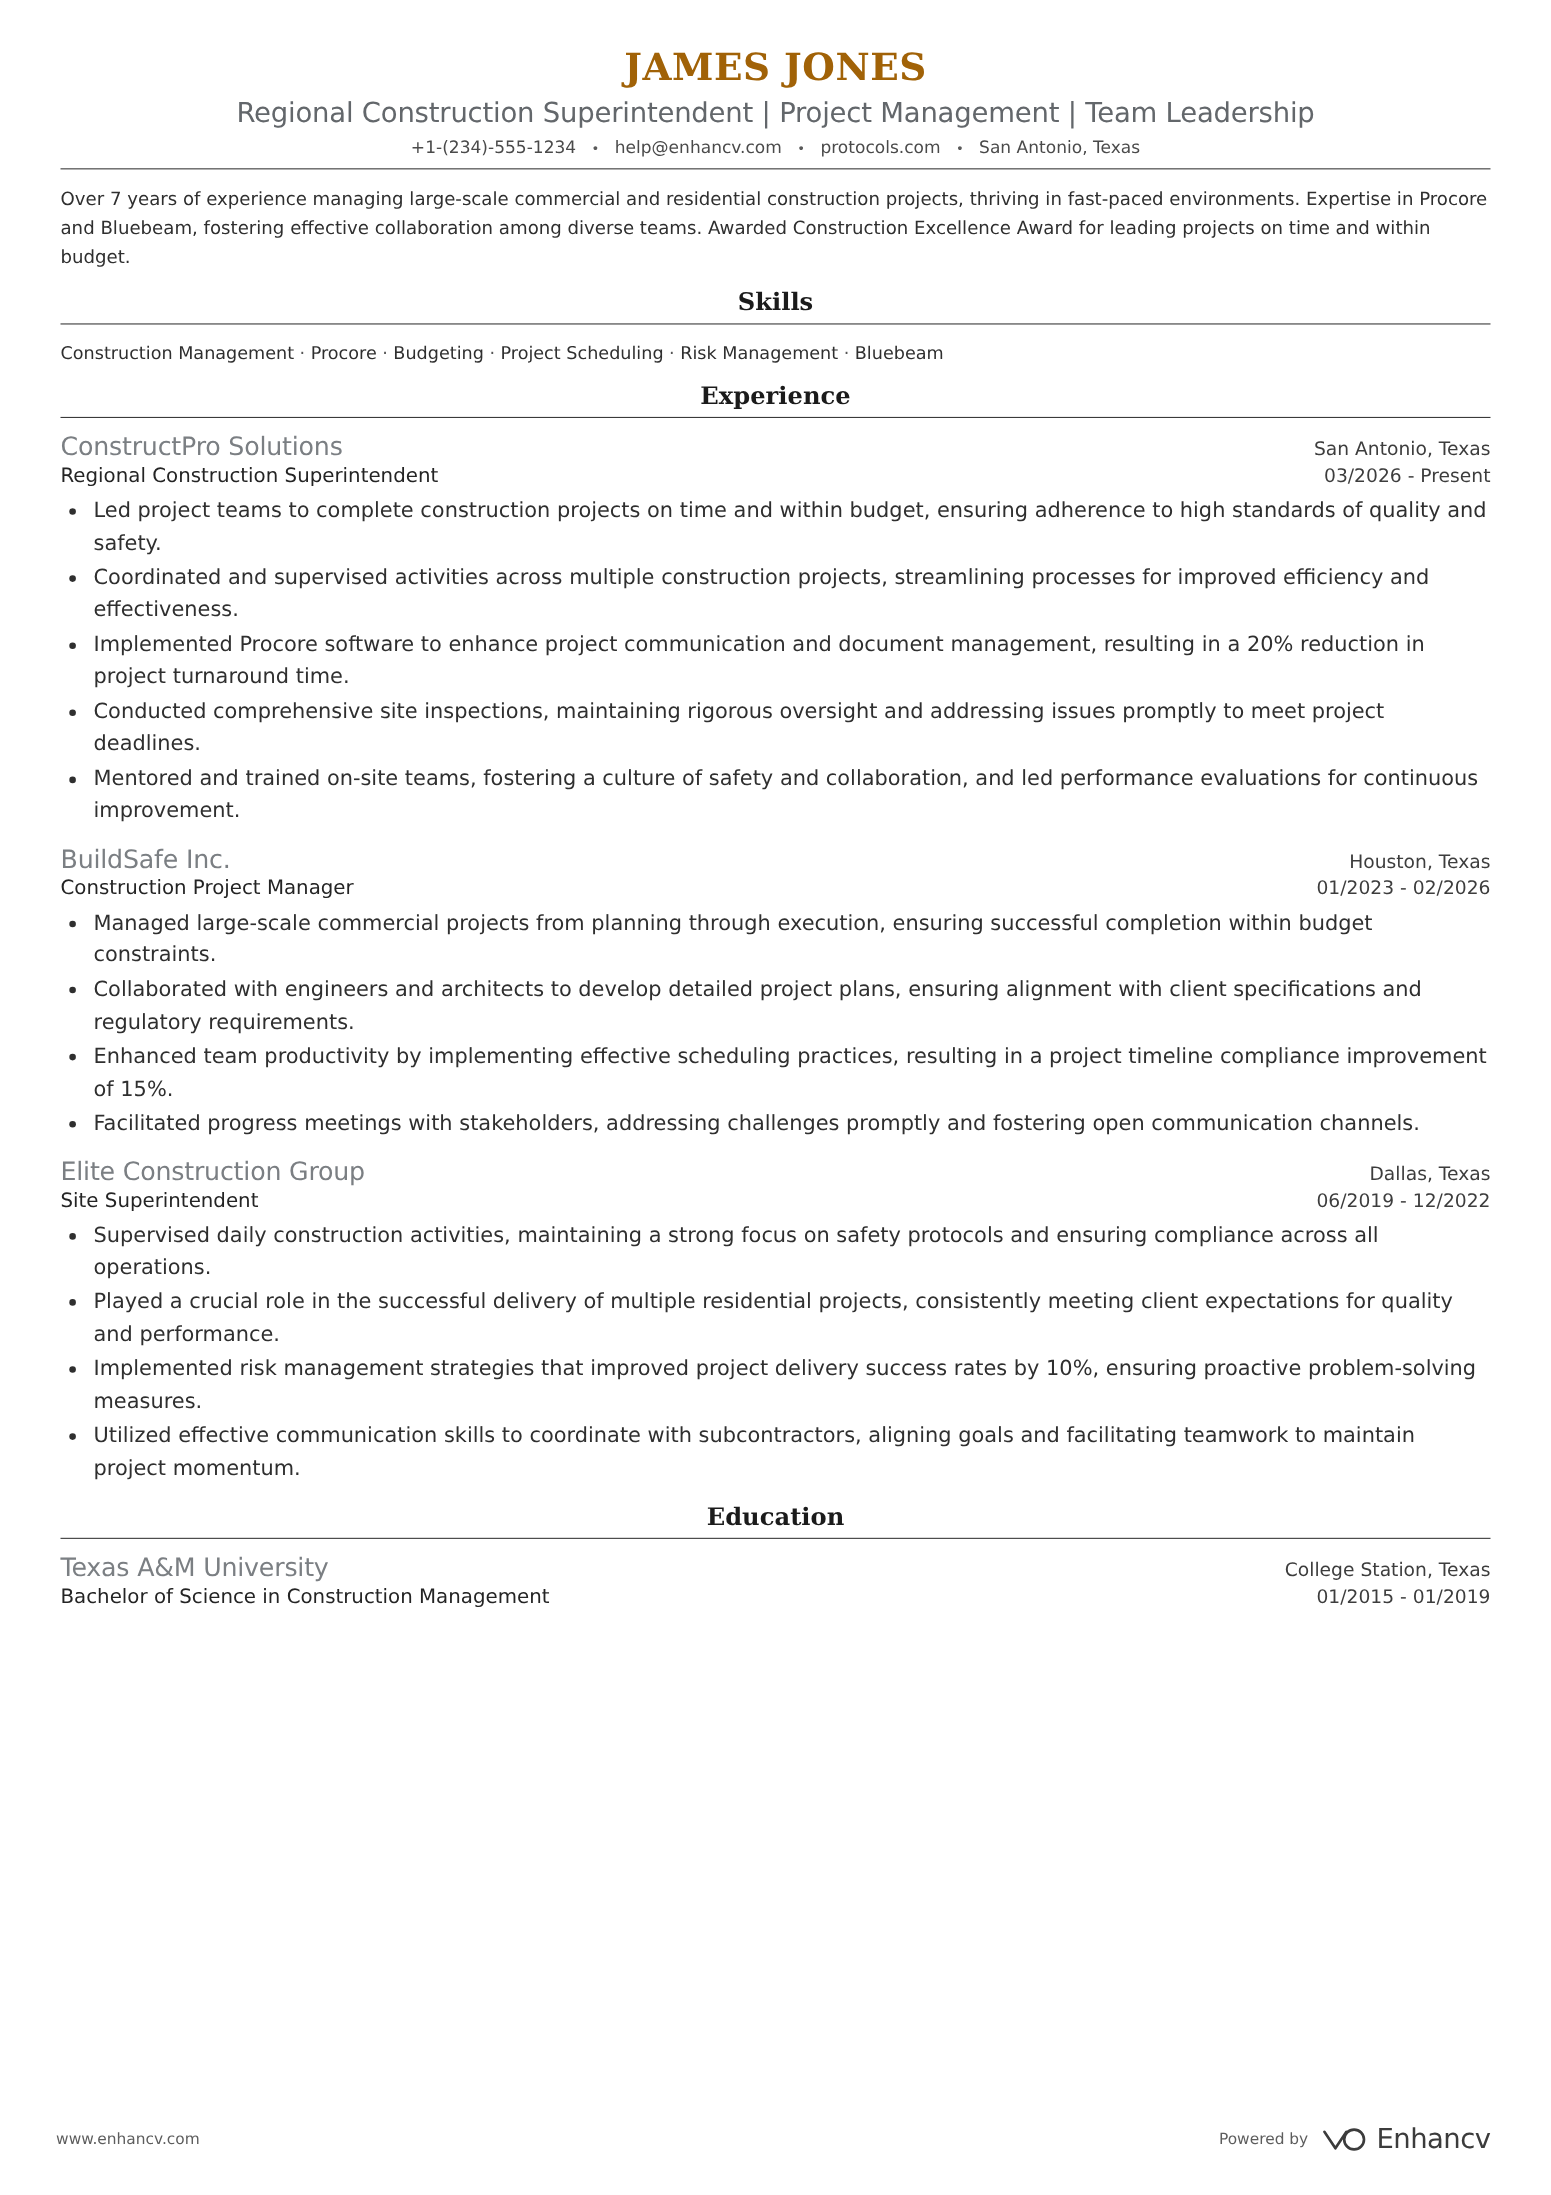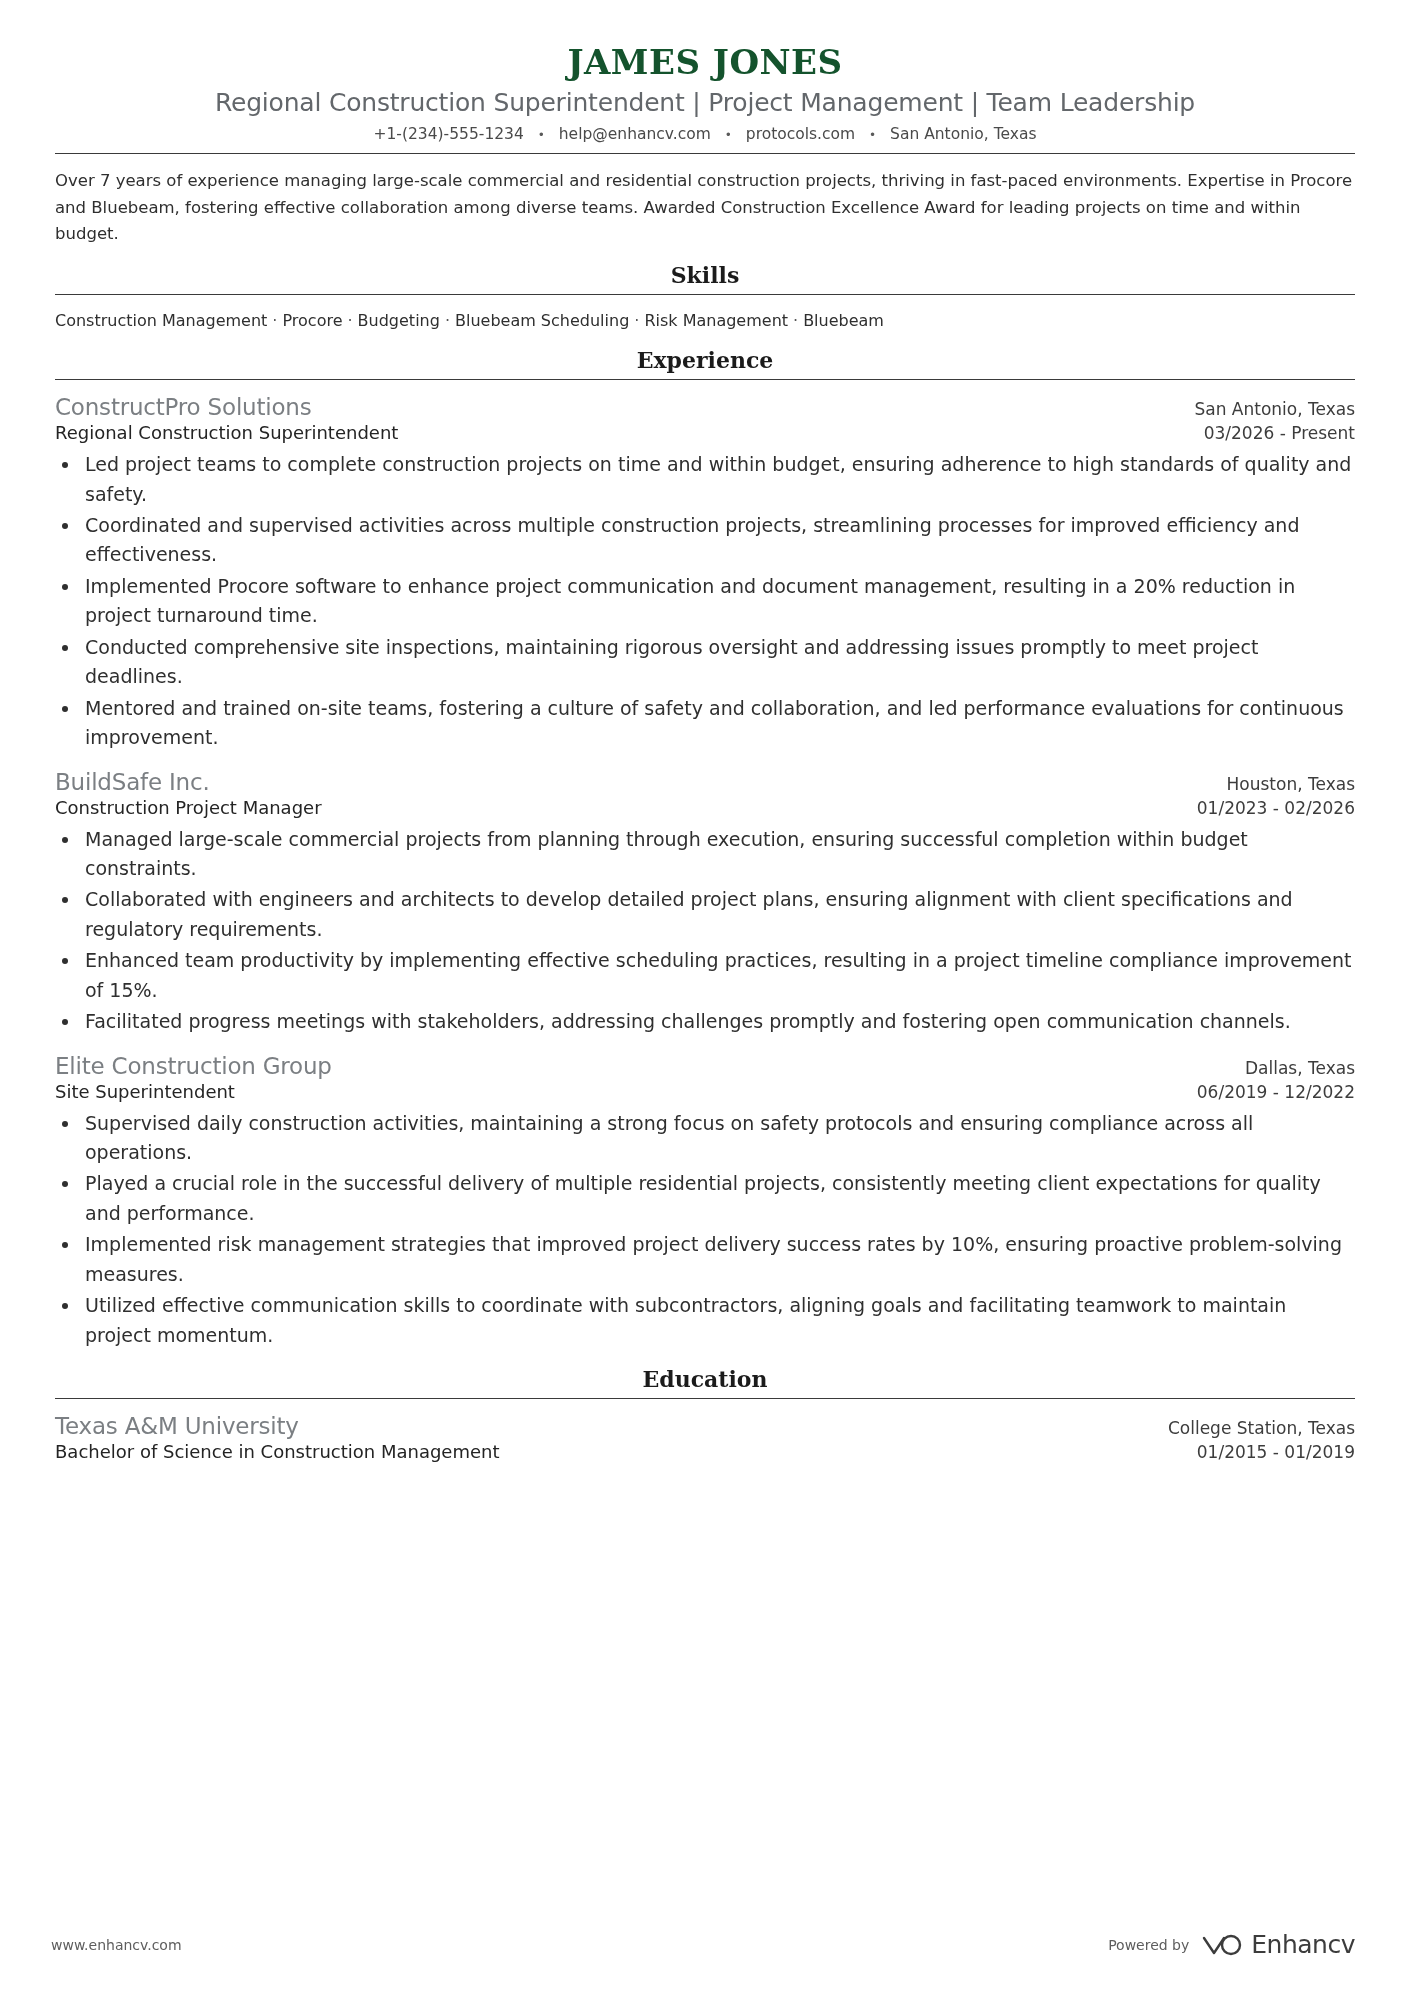--- a/index.html
+++ b/index.html
@@ -22,21 +22,21 @@
     position: relative;
   }
 
   
   .name {
     text-align: center;
     font-family: "DejaVu Serif", serif;
     font-weight: bold;
     font-size: 34px;
     letter-spacing: 0.5px;
-    color: #14532d;
+    color: #a16207;
     margin: 6px 0 6px 0;
   }
   .headline {
     text-align: center;
     font-size: 25px;
     color: #63676b;
     font-weight: 400;
     margin: 4px 0 8px 0;
     letter-spacing: -0.2px;
   }
@@ -188,21 +188,21 @@
   </div>
 
   <div>
     <hr class="rule">
     <div class="summary-text">Over 7 years of experience managing large-scale commercial and residential construction projects, thriving in fast-paced environments. Expertise in Procore and Bluebeam, fostering effective collaboration among diverse teams. Awarded Construction Excellence Award for leading projects on time and within budget.</div>
   </div>
 
   <div>
     <div class="section-title">Skills</div>
     <hr class="rule">
-    <div class="skills-line"><span>Construction Management</span><span class="dot">·</span><span>Procore</span><span class="dot">·</span><span>Budgeting</span><span class="dot">·</span><span>Bluebeam Scheduling</span><span class="dot">·</span><span>Risk Management</span><span class="dot">·</span><span>Bluebeam</span></div>
+    <div class="skills-line"><span>Construction Management</span><span class="dot">·</span><span>Procore</span><span class="dot">·</span><span>Budgeting</span><span class="dot">·</span><span>Project Scheduling</span><span class="dot">·</span><span>Risk Management</span><span class="dot">·</span><span>Bluebeam</span></div>
   </div>
 
   <div>
     <div class="section-title">Experience</div>
     <hr class="rule">
     <div id="experience-list">
         <div class="entry">
           <div class="entry-top">
             <div class="org">ConstructPro Solutions</div>
             <div class="loc">San Antonio, Texas</div>

